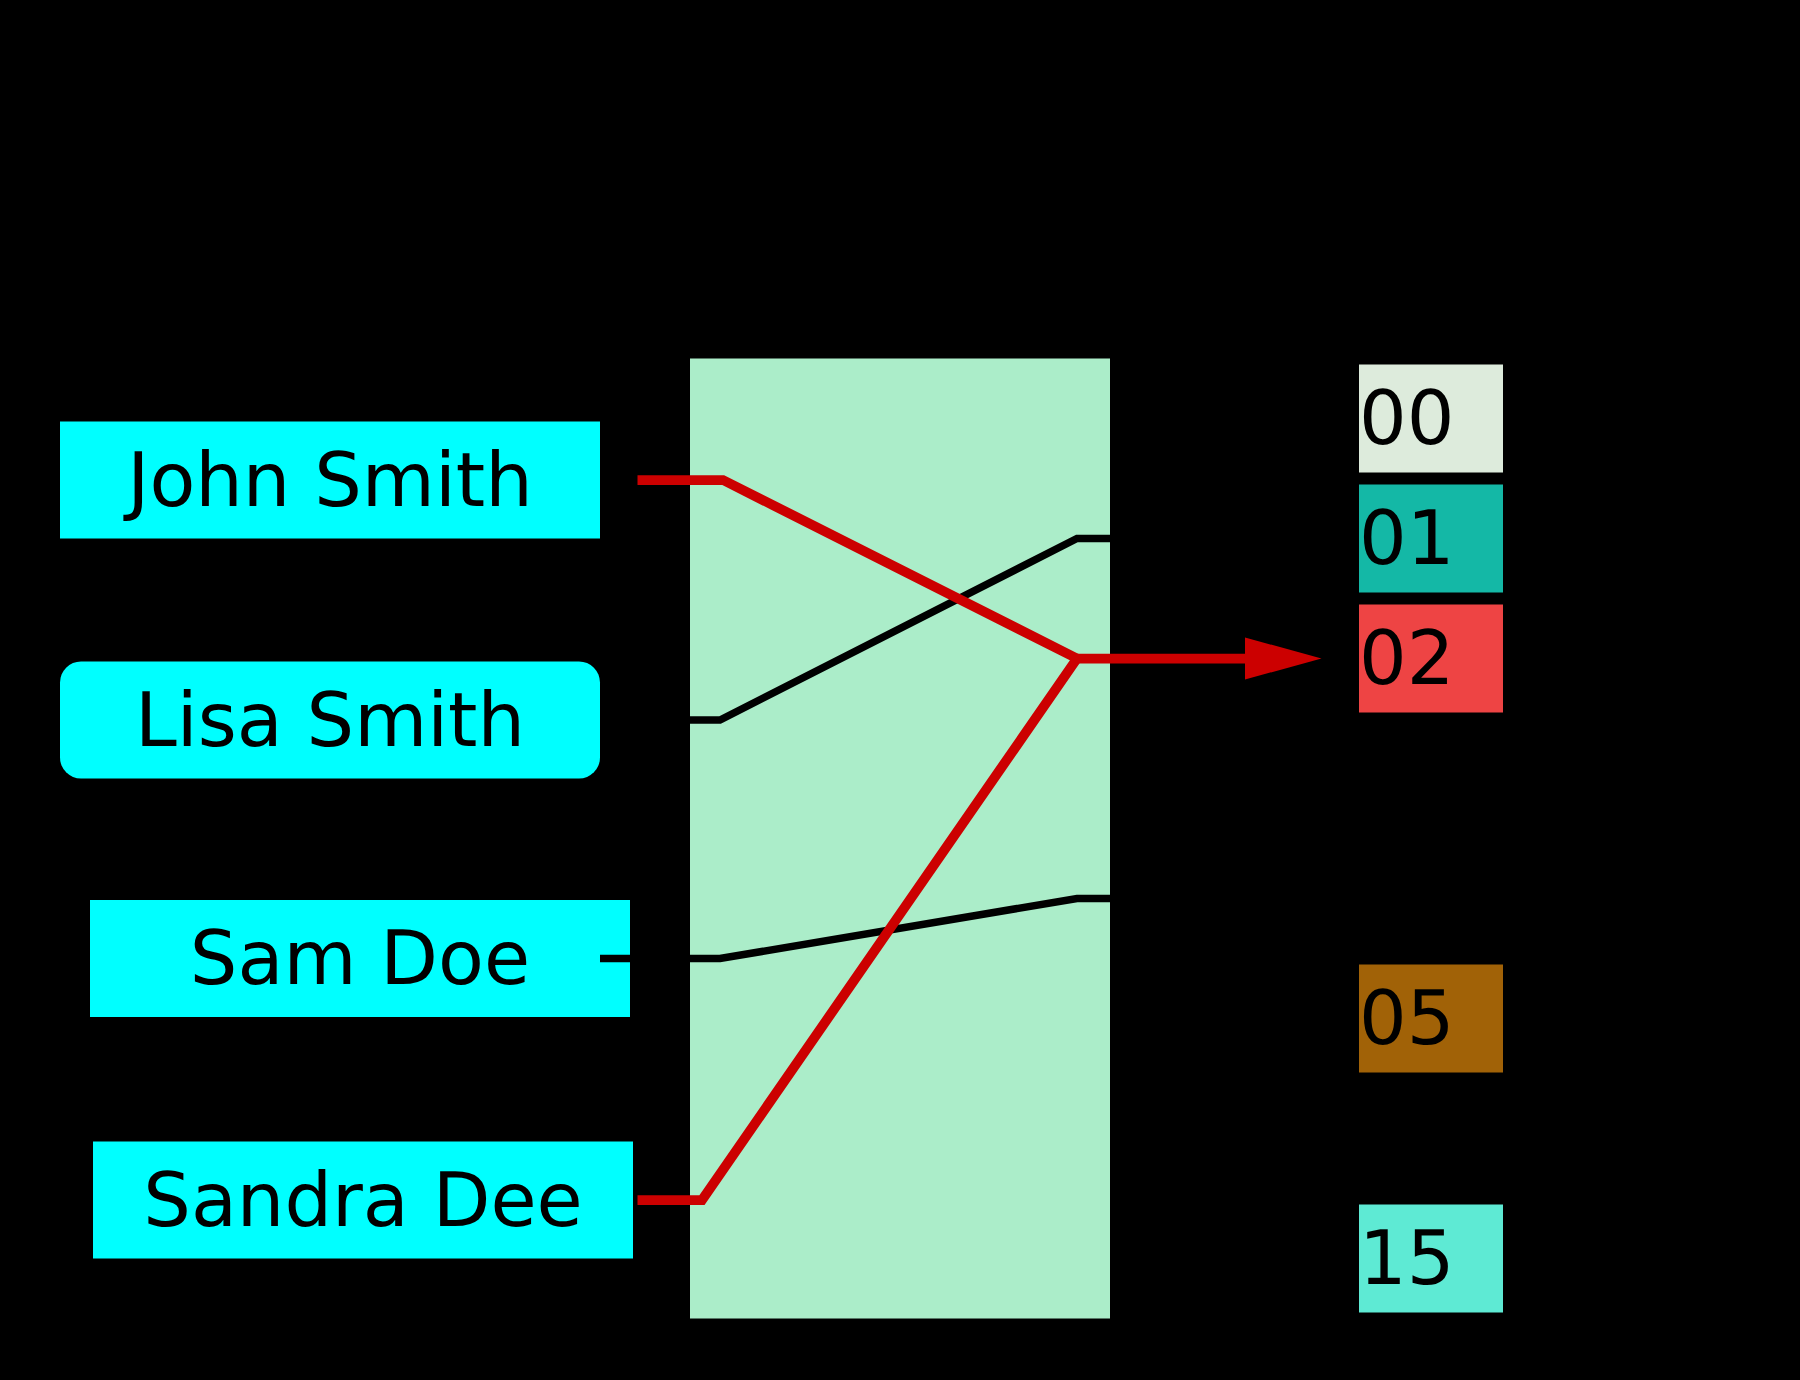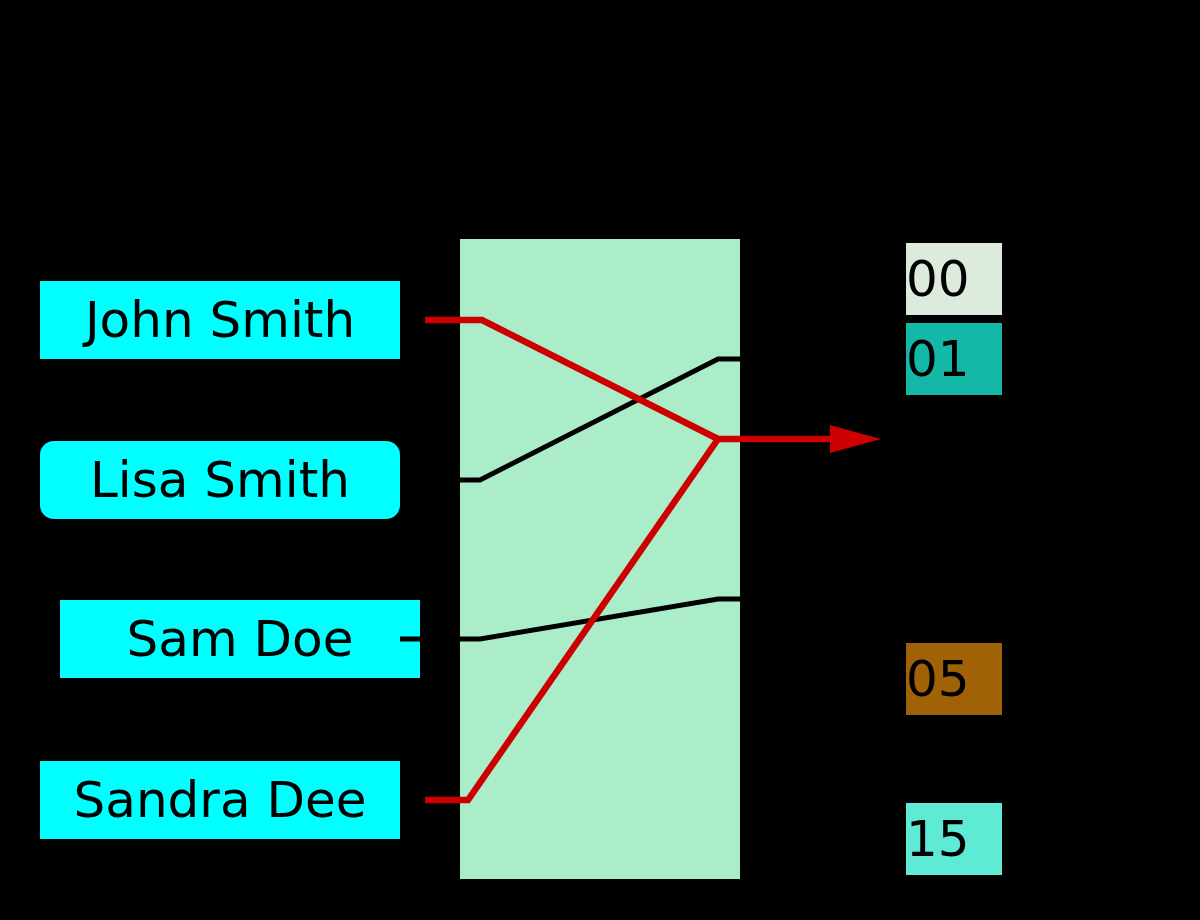--- a/index.html
+++ b/index.html
@@ -51,29 +51,32 @@
   }
 </style>
 </head>
 <body style="background: rgb(0, 0, 0);">
 
 <div id="stage" style="background: rgb(0, 0, 0); color: rgb(0, 0, 0);">
 
   <div class="key-box" style="top: 281px; background: rgb(0, 255, 255);">John Smith</div>
   <div class="key-box" style="top: 441px; background: rgb(0, 255, 255); border-radius: 14px;">Lisa Smith</div>
   <div class="key-box" style="top: 600px; background: rgb(0, 255, 255); margin-left: 20px;">Sam Doe</div>
-  <div class="key-box" style="top: 761px; background: rgb(0, 255, 255);">Sandra Dee</div>
+  <div class="key-box" style="top: 761px; background: rgb(0, 255, 255); margin-left: 22px;">Sandra Dee</div>
 
   <div class="hash-box" style="background: rgb(171, 237, 201);"></div>
 
   <div class="bucket" style="top: 243px; background: rgb(221, 235, 220);">
     <span>00</span>
   </div>
   <div class="bucket" style="top: 323px; background: #14b8a6;">
     <span>01</span>
+  </div>
+  <div class="bucket" style="top: 403px; background: rgb(238, 68, 68);">
+    <span>02</span>
   </div>
   <div class="bucket" style="top: 643px; background: #a16207;">
     <span>05</span>
   </div>
   <div class="bucket" style="top: 803px; background: #5eead4;">
     <span>15</span>
   </div>
 
   <svg id="edges" width="1200" height="920" viewBox="0 0 1200 920">
 

